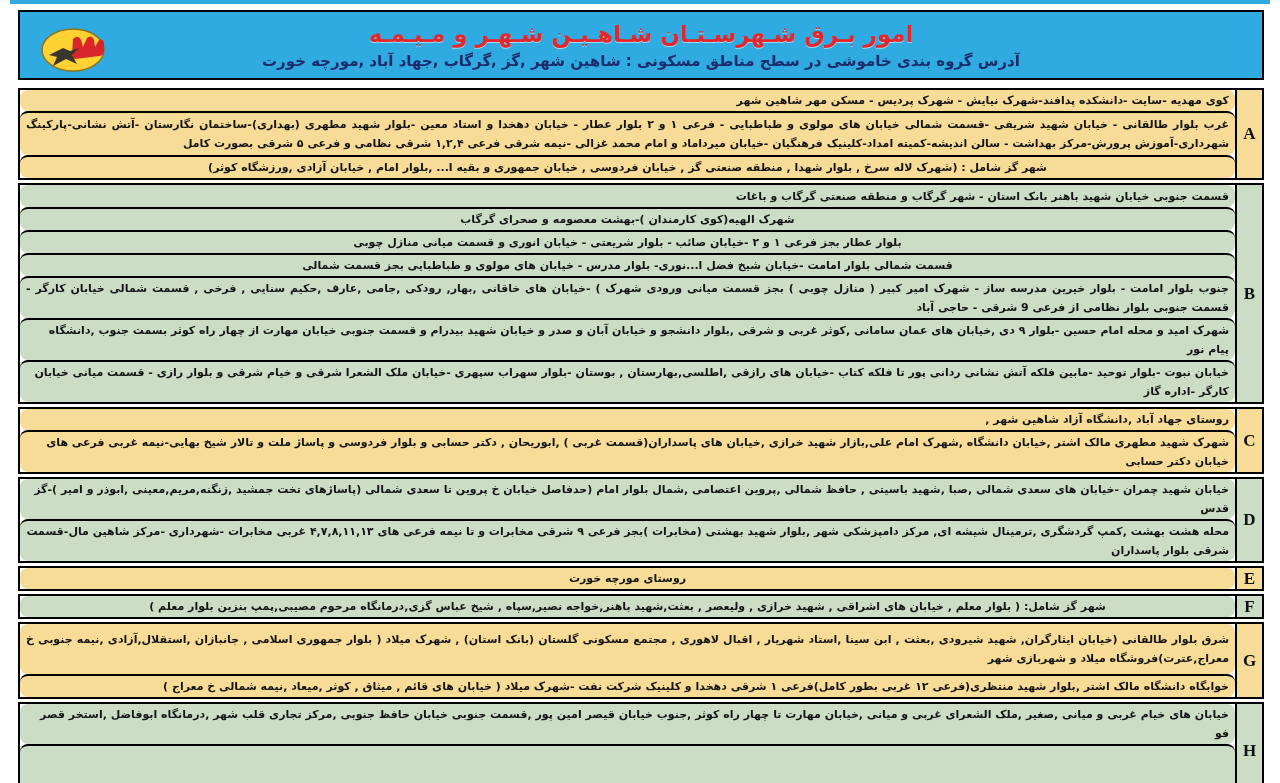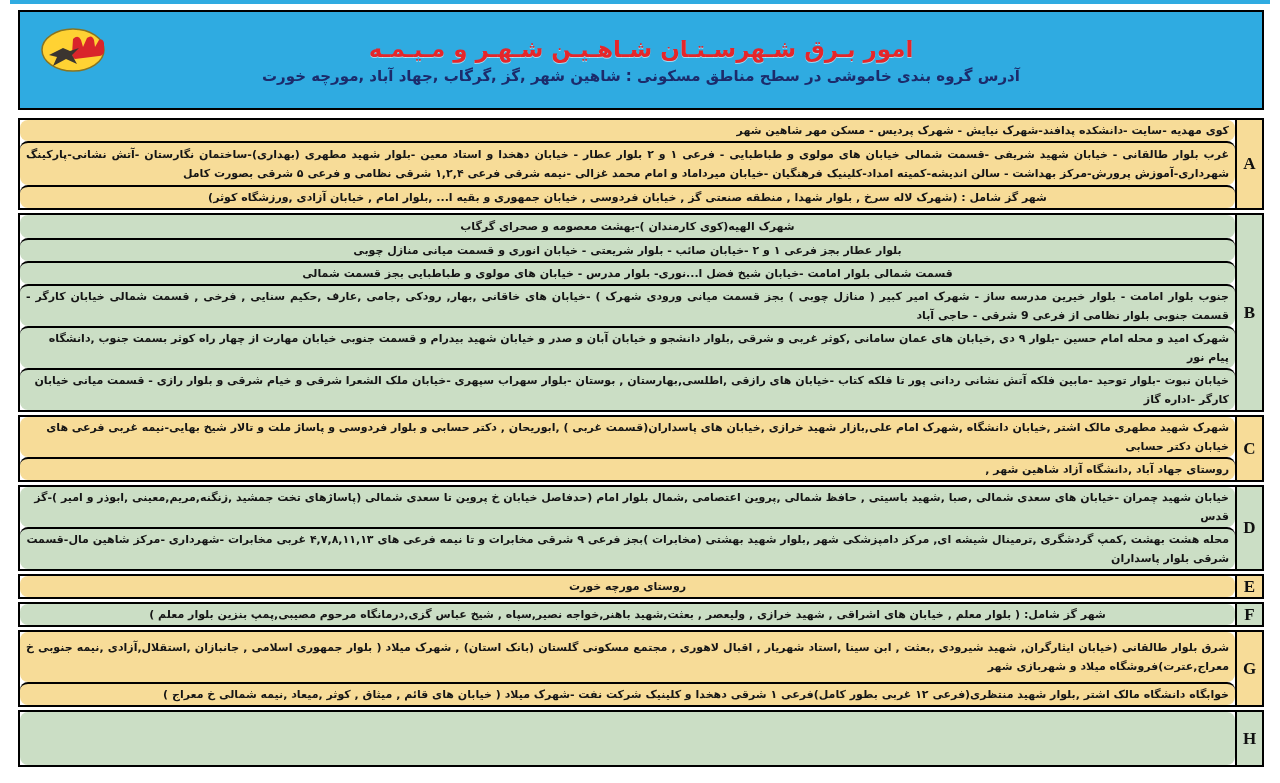--- a/index.html
+++ b/index.html
@@ -4,21 +4,21 @@
 <style>
   * { box-sizing: border-box; }
   html, body { margin: 0; padding: 0; background: #ffffff; }
   body { font-family: "DejaVu Sans", sans-serif; }
   .page { width: 1280px; min-height: 783px; position: relative; background: #fff; }
 
   .top-strip { height: 4px; margin: 0 10px; background: var(--header_bg, #2FABE1); }
 
   .header {
     margin: 6px 16px 8px 18px;
-    height: 100px;
+    height: 70px;
     border: 2px solid #000;
     background: var(--header_bg, #2FABE1);
     position: relative;
     display: flex; flex-direction: column; justify-content: center; align-items: center;
     gap: 5px;
   }
   .title {
     color: var(--title, #E5262A);
     font-size: 23px; font-weight: bold;
     letter-spacing: 1px;
@@ -86,20 +86,23 @@
     <span class="row-text">غرب بلوار طالقانی - خیابان شهید شریفی -قسمت شمالی خیابان های مولوی و طباطبایی - فرعی ۱ و ۲ بلوار عطار - خیابان دهخدا و استاد معین -بلوار شهید مطهری (بهداری)-ساختمان نگارستان -آتش نشانی-پارکینگ شهرداری-آموزش پرورش-مرکز بهداشت - سالن اندیشه-کمیته امداد-کلینیک فرهنگیان -خیابان میرداماد و امام محمد غزالی -نیمه شرقی فرعی ۱,۲,۴ شرقی نظامی و فرعی ۵ شرقی بصورت کامل</span>
   </div>
           <div class="row align-center" style="min-height: 21px;">
     <span class="row-text">شهر گز شامل : (شهرک لاله سرخ , بلوار شهدا , منطقه صنعتی گز , خیابان فردوسی , خیابان جمهوری و بقیه ا... ,بلوار امام , خیابان آزادی ,ورزشگاه کوثر)</span>
   </div>
         </div>
   </section>
       <section class="group green">
     <div class="group-label">B</div>
     <div class="rows">
+          <div class="row align-right" style="min-height: 22px;">
+    <span class="row-text">قسمت جنوبی خیابان شهید باهنر بانک استان - شهر گرگاب و منطقه صنعتی گرگاب و باغات</span>
+  </div>
           <div class="row align-center" style="min-height: 23px; justify-content: center;">
     <span class="row-text">شهرک الهیه(کوی کارمندان )-بهشت معصومه و صحرای گرگاب</span>
   </div>
           <div class="row align-center" style="min-height: 23px;">
     <span class="row-text">بلوار عطار بجز فرعی ۱ و ۲ -خیابان صائب - بلوار شریعتی - خیابان انوری و قسمت میانی منازل چوبی</span>
   </div>
           <div class="row align-center" style="min-height: 22px;">
     <span class="row-text">قسمت شمالی بلوار امامت -خیابان شیخ فضل ا...نوری- بلوار مدرس - خیابان های مولوی و طباطبایی بجز قسمت شمالی</span>
   </div>
           <div class="row align-justify" style="min-height: 34px;">
@@ -109,25 +112,25 @@
     <span class="row-text">شهرک امید و محله امام حسین -بلوار ۹ دی ,خیابان های عمان سامانی ,کوثر غربی و شرقی ,بلوار دانشجو و خیابان آبان و صدر و خیابان شهید بیدرام و قسمت جنوبی خیابان مهارت از چهار راه کوثر بسمت جنوب ,دانشگاه پیام نور</span>
   </div>
           <div class="row align-right" style="min-height: 36px;">
     <span class="row-text">خیابان نبوت -بلوار توحید -مابین فلکه آتش نشانی ردانی پور تا فلکه کتاب -خیابان های رازقی ,اطلسی,بهارستان , بوستان -بلوار سهراب سپهری -خیابان ملک الشعرا شرقی و خیام شرقی و بلوار رازی - قسمت میانی خیابان کارگر -اداره گاز</span>
   </div>
         </div>
   </section>
       <section class="group amber">
     <div class="group-label">C</div>
     <div class="rows">
+          <div class="row align-right" style="min-height: 18px;">
+    <span class="row-text">روستای جهاد آباد ,دانشگاه آزاد شاهین شهر ,</span>
+  </div>
           <div class="row align-right" style="min-height: 26px;">
     <span class="row-text">شهرک شهید مطهری مالک اشتر ,خیابان دانشگاه ,شهرک امام علی,بازار شهید خرازی ,خیابان های پاسداران(قسمت غربی ) ,ابوریحان , دکتر حسابی و بلوار فردوسی و پاساژ ملت و تالار شیخ بهایی-نیمه غربی فرعی های خیابان دکتر حسابی</span>
-  </div>
-          <div class="row align-right" style="min-height: 18px;">
-    <span class="row-text">روستای جهاد آباد ,دانشگاه آزاد شاهین شهر ,</span>
   </div>
         </div>
   </section>
       <section class="group green">
     <div class="group-label">D</div>
     <div class="rows">
           <div class="row align-right" style="min-height: 26px;">
     <span class="row-text">خیابان شهید چمران -خیابان های سعدی شمالی ,صبا ,شهید باسیتی , حافظ شمالی ,پروین اعتصامی ,شمال بلوار امام (حدفاصل خیابان خ پروین تا سعدی شمالی (پاساژهای تخت جمشید ,زنگنه,مریم,معینی ,ابوذر و امیر )-گز قدس</span>
   </div>
           <div class="row align-right" style="min-height: 31px;">
@@ -158,20 +161,23 @@
     <span class="row-text">شرق بلوار طالقانی (خیابان ایثارگران, شهید شیرودی ,بعثت , ابن سینا ,استاد شهریار , اقبال لاهوری , مجتمع مسکونی گلستان (بانک استان) , شهرک میلاد ( بلوار جمهوری اسلامی , جانبازان ,استقلال,آزادی ,نیمه جنوبی خ معراج,عترت)فروشگاه میلاد و شهربازی شهر</span>
   </div>
           <div class="row align-right" style="min-height: 19px;">
     <span class="row-text">خوابگاه دانشگاه مالک اشتر ,بلوار شهید منتظری(فرعی ۱۲ غربی بطور کامل)فرعی ۱ شرقی دهخدا و کلینیک شرکت نفت -شهرک میلاد ( خیابان های قائم , میثاق , کوثر ,میعاد ,نیمه شمالی خ معراج )</span>
   </div>
         </div>
   </section>
       <section class="group green">
     <div class="group-label">H</div>
     <div class="rows">
+          <div class="row align-right" style="min-height: 24px;">
+    <span class="row-text">خیابان های خیام غربی و میانی ,صغیر ,ملک الشعرای غربی و میانی ,خیابان مهارت تا چهار راه کوثر ,جنوب خیابان قیصر امین پور ,قسمت جنوبی خیابان حافظ جنوبی ,مرکز تجاری قلب شهر ,درمانگاه ابوفاضل ,استخر قصر فو</span>
+  </div>
           <div class="row align-justify" style="min-height: 53px;">
     
   </div>
         </div>
   </section>
     </main>
 
 </div>
 
 </body></html>

